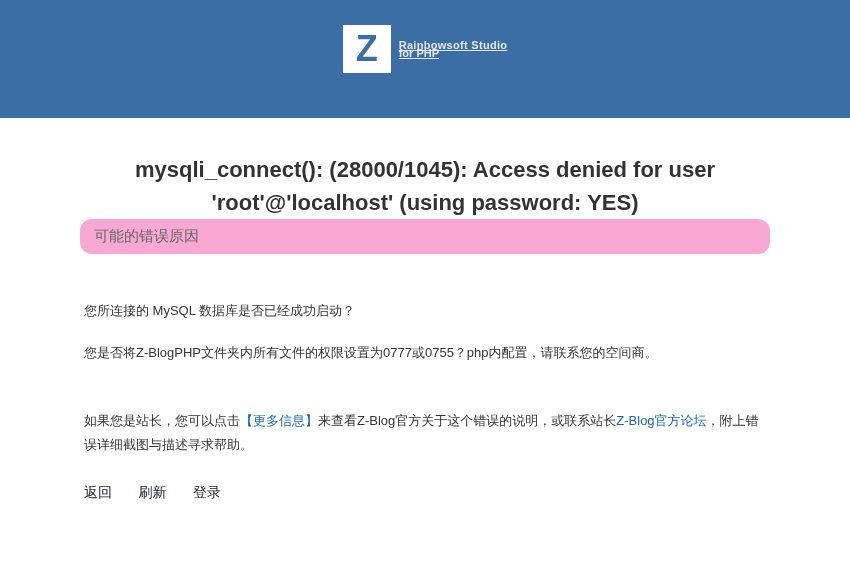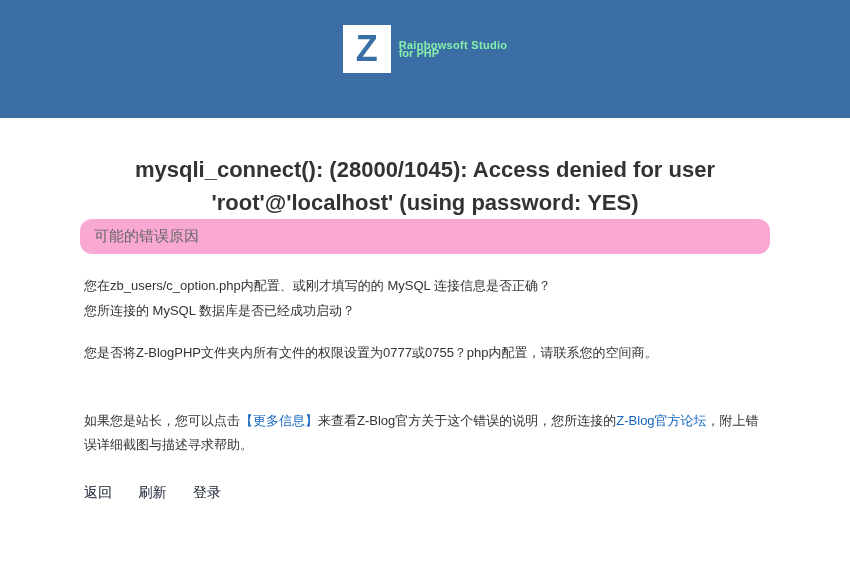--- a/index.html
+++ b/index.html
@@ -32,22 +32,23 @@
       justify-content: center;
     }
     .logo-z {
       color: #3a6ea5;
       font-size: 36px;
       font-weight: bold;
       font-family: Arial, sans-serif;
     }
     .logo-text {
       text-align: left;
-      color: #86efac;
+      color: #e5e5e5;
       line-height: 1;
+      text-decoration: underline;
     }
     .logo-top {
       font-size: 11px;
       font-weight: bold;
       letter-spacing: 0.3px;
     }
     .logo-main {
       font-size: 34px;
       font-weight: bold;
       letter-spacing: -0.5px;
@@ -115,27 +116,27 @@
   </div>
 </div>
 
 <div class="content">
   <h1 class="error-title">mysqli_connect(): (28000/1045): Access denied for user 'root'@'localhost' (using password: YES)</h1>
 
   <div class="section-header">可能的错误原因</div>
 
   <div class="error-body">
     <p>
-      <span>您在zb_users/c_option.php内配置、或刚才填写的的 MySQL 连接信息是否正确？</span><br>
+      <br>
       <span>您所连接的 MySQL 数据库是否已经成功启动？</span>
     </p>
     <p>您是否将Z-BlogPHP文件夹内所有文件的权限设置为0777或0755？php内配置，请联系您的空间商。</p>
     <p>
       <br>
-      <span>如果您是站长，您可以点击</span><a href="#">【更多信息】</a><span>来查看Z-Blog官方关于这个错误的说明，您所连接的</span><a href="#">Z-Blog官方论坛</a><span>，附上错误详细截图与描述寻求帮助。</span>
+      <span>如果您是站长，您可以点击</span><a href="#">【更多信息】</a><span>来查看Z-Blog官方关于这个错误的说明，或联系站长</span><a href="#">Z-Blog官方论坛</a><span>，附上错误详细截图与描述寻求帮助。</span>
     </p>
   </div>
 
   <div class="actions">
     <a href="#">返回</a>
     <a href="#">刷新</a>
     <a href="#">登录</a>
   </div>
 </div>
 

